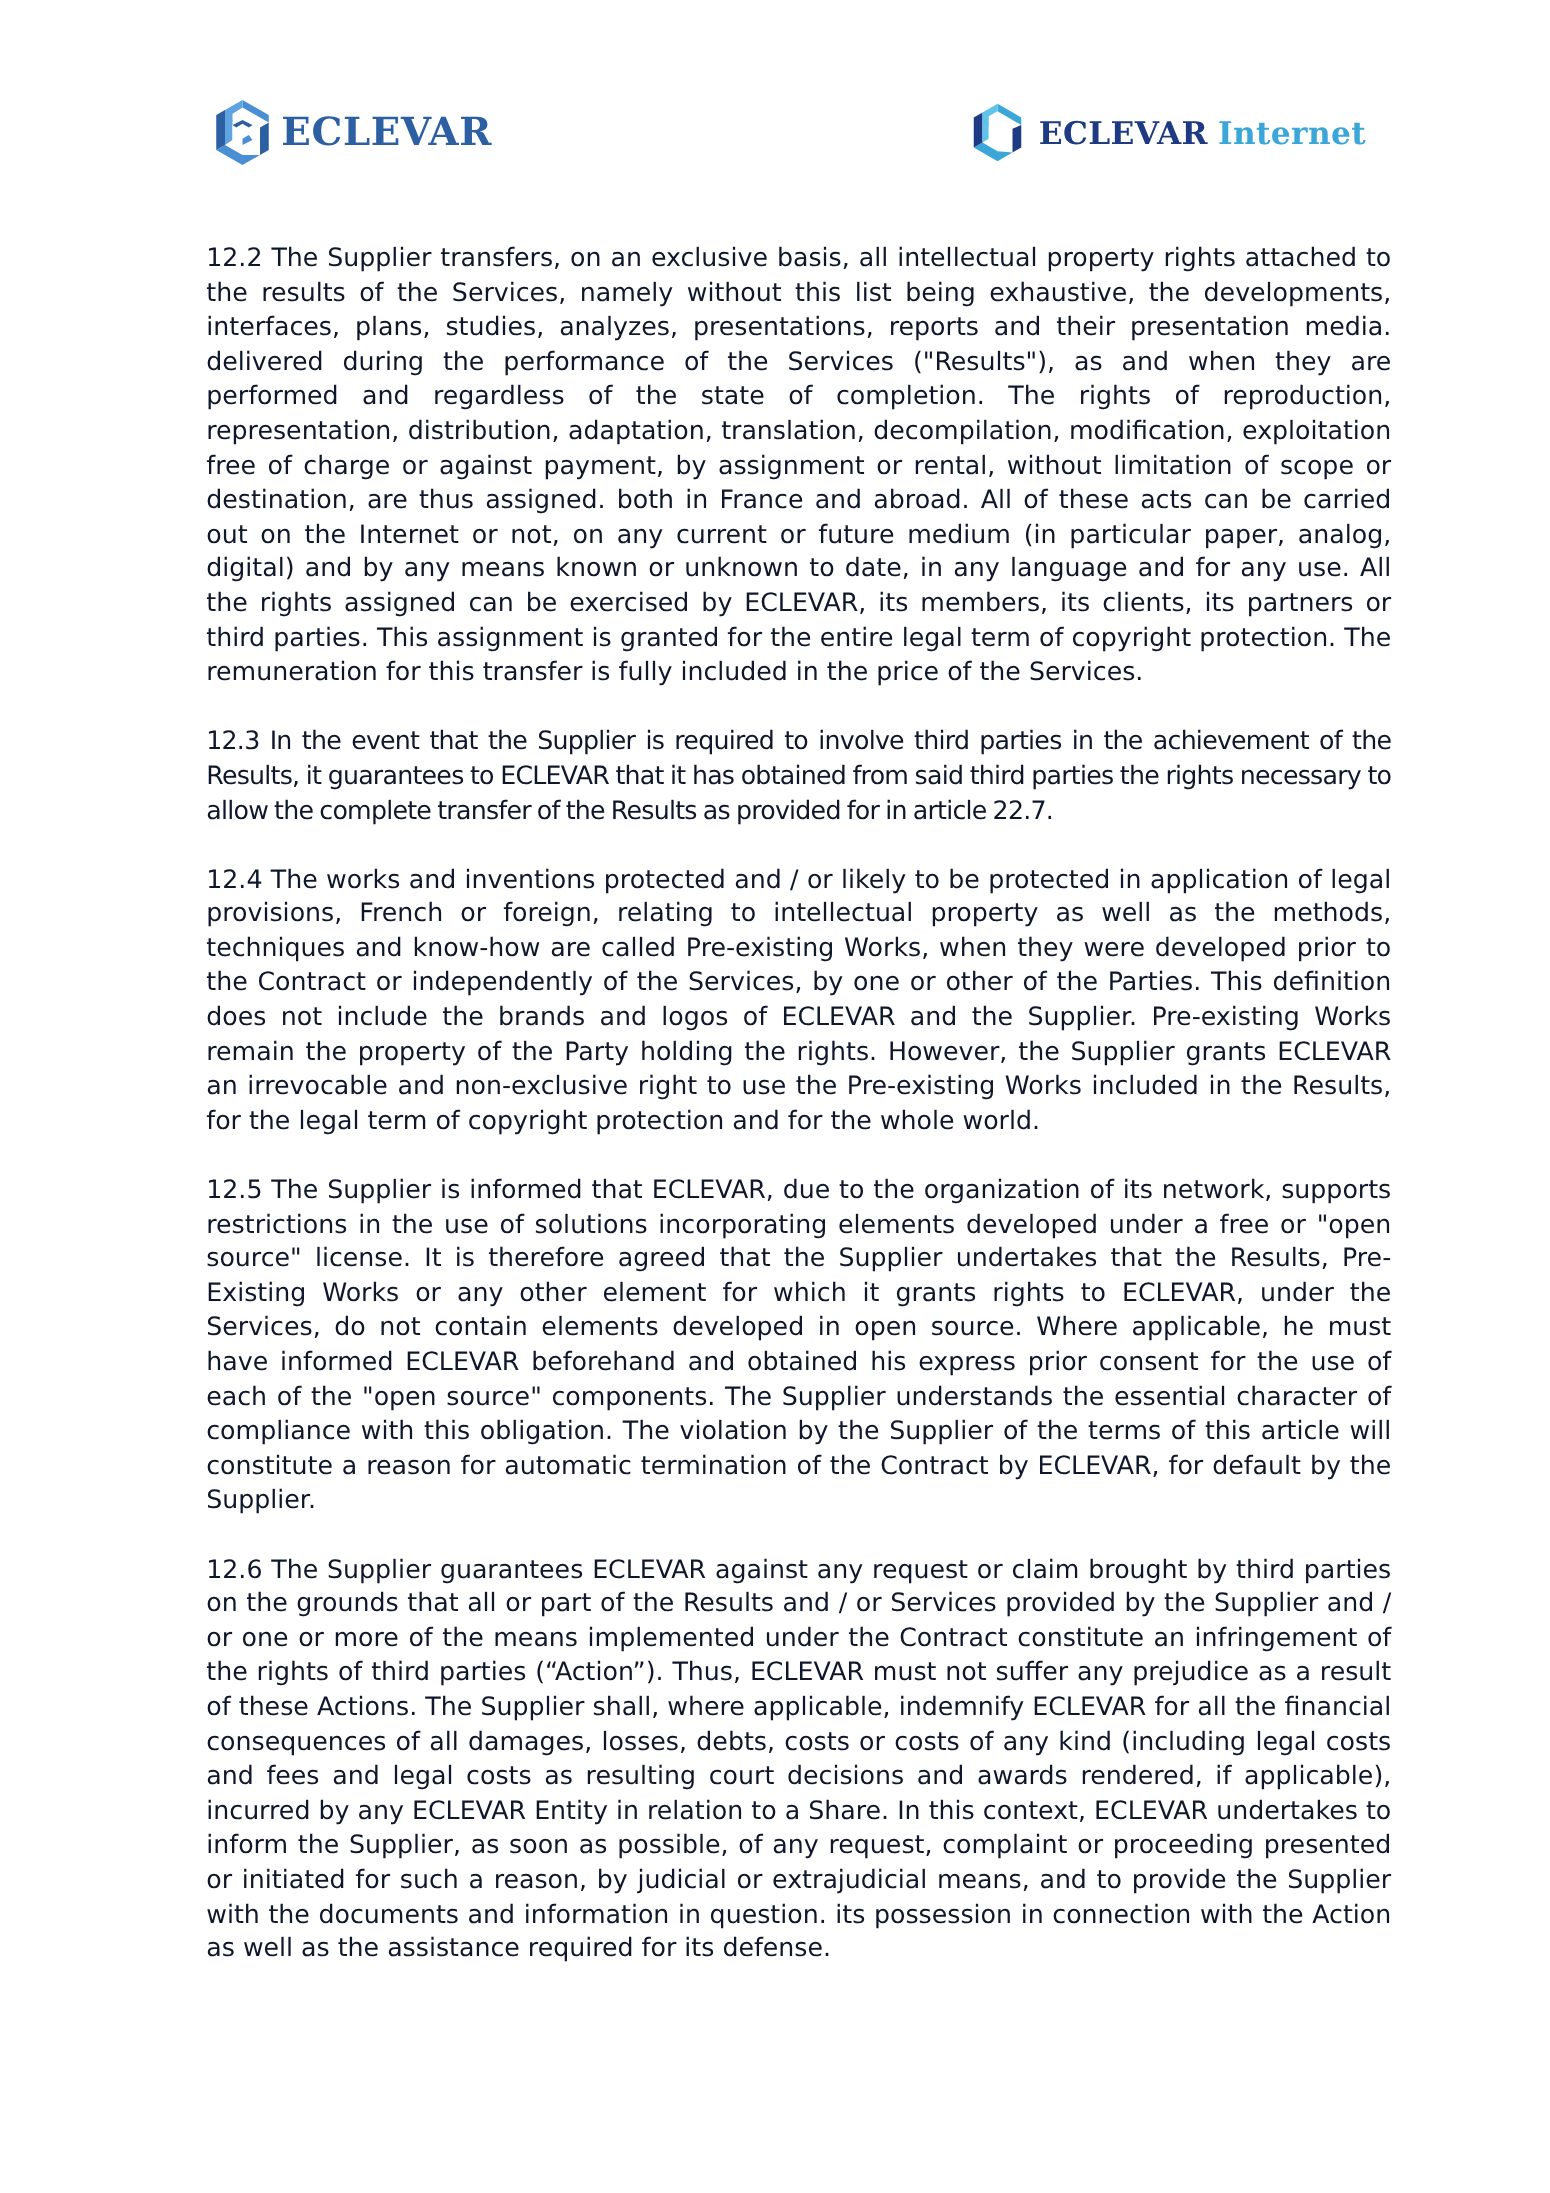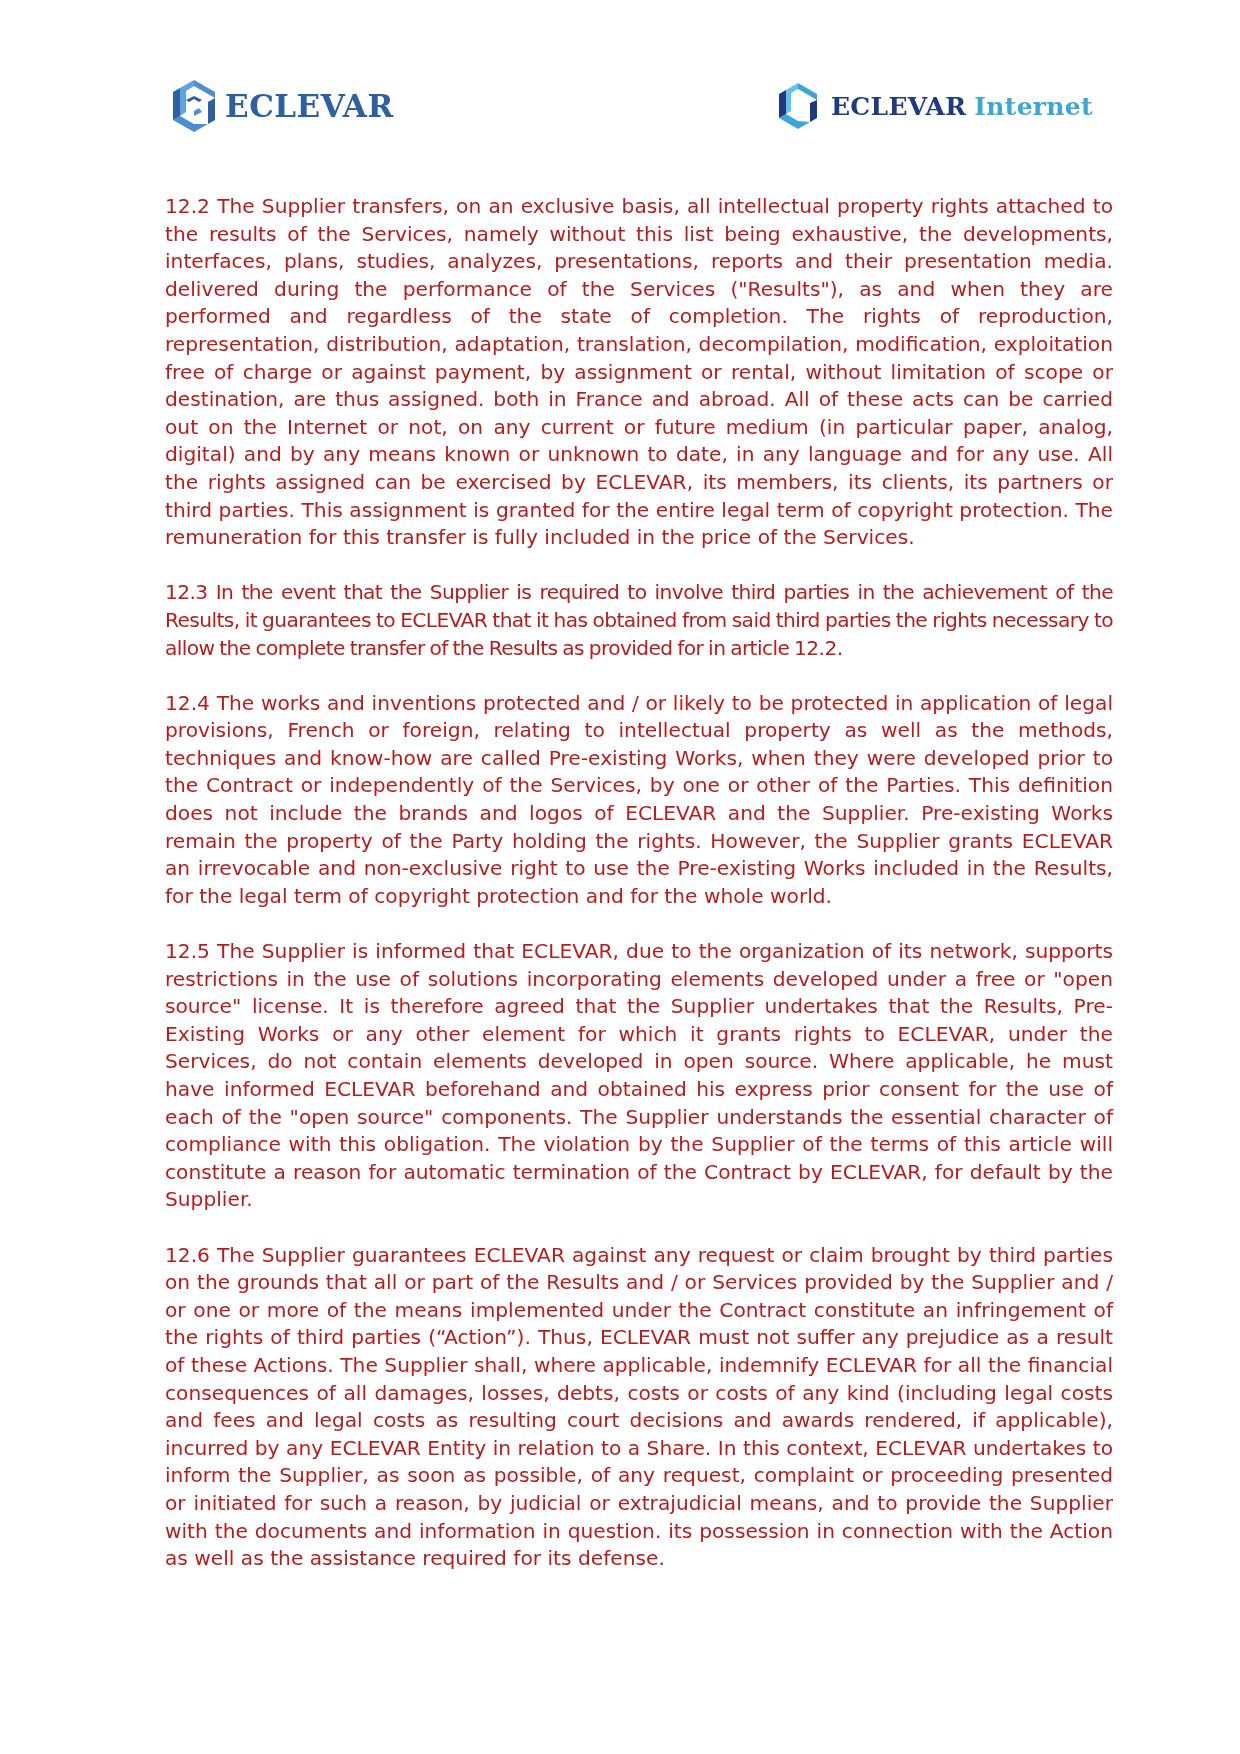--- a/index.html
+++ b/index.html
@@ -8,21 +8,21 @@
 
     .logo-left { position: absolute; left: 152px; top: 76px; height: 60px; display: flex; align-items: center; }
     .logo-left svg { width: 50px; height: 56px; }
     .logo-left .wordmark { font-family: "DejaVu Serif", serif; font-weight: bold; font-size: 31px; color: #2d5fa3; margin-left: 6px; letter-spacing: 0.5px; }
 
     .logo-right { position: absolute; left: 758px; top: 80px; height: 52px; display: flex; align-items: center; }
     .logo-right svg { width: 46px; height: 50px; }
     .logo-right .wordmark-a { font-family: "DejaVu Serif", serif; font-weight: bold; font-size: 25px; color: #1d3a82; margin-left: 10px; letter-spacing: 0.3px; }
     .logo-right .wordmark-b { font-family: "DejaVu Serif", serif; font-weight: bold; font-size: 25px; color: #3aa7d8; margin-left: 8px; letter-spacing: 0.3px; }
 
-    .body-text { position: absolute; left: 148px; top: 193px; width: 948px; font-family: "DejaVu Sans", sans-serif; font-size: 20.2px; line-height: 27.6px; color: #b91c1c; text-align: justify; }
+    .body-text { position: absolute; left: 148px; top: 193px; width: 948px; font-family: "DejaVu Sans", sans-serif; font-size: 20.2px; line-height: 27.6px; color: #0f172a; text-align: justify; }
     .body-text p { margin: 0 0 27.6px 0; }
     .body-text p.condensed { letter-spacing: -0.6px; word-spacing: -1px; }
   </style>
 </head>
 <body>
 
 <div class="page">
 
   <div class="logo-left">
     <svg viewBox="0 0 50 56">
@@ -46,19 +46,19 @@
       <polygon points="4,37 4,13 11,9 11,33" fill="#1d3a82"></polygon>
       <polygon points="11,9 23,2 23,8 16,12 16,30 11,33" fill="#5fc3ea"></polygon>
       <polygon points="23,16 30,20 30,30 23,34 16,30 16,20" fill="#ffffff"></polygon>
     </svg>
     <span class="wordmark-a">ECLEVAR</span>
     <span class="wordmark-b">Internet</span>
   </div>
 
   <div class="body-text">
     <p>12.2 The Supplier transfers, on an exclusive basis, all intellectual property rights attached to the results of the Services, namely without this list being exhaustive, the developments, interfaces, plans, studies, analyzes, presentations, reports and their presentation media. delivered during the performance of the Services ("Results"), as and when they are performed and regardless of the state of completion. The rights of reproduction, representation, distribution, adaptation, translation, decompilation, modification, exploitation free of charge or against payment, by assignment or rental, without limitation of scope or destination, are thus assigned. both in France and abroad. All of these acts can be carried out on the Internet or not, on any current or future medium (in particular paper, analog, digital) and by any means known or unknown to date, in any language and for any use. All the rights assigned can be exercised by ECLEVAR, its members, its clients, its partners or third parties. This assignment is granted for the entire legal term of copyright protection. The remuneration for this transfer is fully included in the price of the Services.</p>
-    <p class="condensed">12.3 In the event that the Supplier is required to involve third parties in the achievement of the Results, it guarantees to ECLEVAR that it has obtained from said third parties the rights necessary to allow the complete transfer of the Results as provided for in article 12.2.</p>
+    <p class="condensed">12.3 In the event that the Supplier is required to involve third parties in the achievement of the Results, it guarantees to ECLEVAR that it has obtained from said third parties the rights necessary to allow the complete transfer of the Results as provided for in article 22.7.</p>
     <p>12.4 The works and inventions protected and / or likely to be protected in application of legal provisions, French or foreign, relating to intellectual property as well as the methods, techniques and know-how are called Pre-existing Works, when they were developed prior to the Contract or independently of the Services, by one or other of the Parties. This definition does not include the brands and logos of ECLEVAR and the Supplier. Pre-existing Works remain the property of the Party holding the rights. However, the Supplier grants ECLEVAR an irrevocable and non-exclusive right to use the Pre-existing Works included in the Results, for the legal term of copyright protection and for the whole world.</p>
     <p>12.5 The Supplier is informed that ECLEVAR, due to the organization of its network, supports restrictions in the use of solutions incorporating elements developed under a free or "open source" license. It is therefore agreed that the Supplier undertakes that the Results, Pre-Existing Works or any other element for which it grants rights to ECLEVAR, under the Services, do not contain elements developed in open source. Where applicable, he must have informed ECLEVAR beforehand and obtained his express prior consent for the use of each of the "open source" components. The Supplier understands the essential character of compliance with this obligation. The violation by the Supplier of the terms of this article will constitute a reason for automatic termination of the Contract by ECLEVAR, for default by the Supplier.</p>
     <p>12.6 The Supplier guarantees ECLEVAR against any request or claim brought by third parties on the grounds that all or part of the Results and / or Services provided by the Supplier and / or one or more of the means implemented under the Contract constitute an infringement of the rights of third parties (“Action”). Thus, ECLEVAR must not suffer any prejudice as a result of these Actions. The Supplier shall, where applicable, indemnify ECLEVAR for all the financial consequences of all damages, losses, debts, costs or costs of any kind (including legal costs and fees and legal costs as resulting court decisions and awards rendered, if applicable), incurred by any ECLEVAR Entity in relation to a Share. In this context, ECLEVAR undertakes to inform the Supplier, as soon as possible, of any request, complaint or proceeding presented or initiated for such a reason, by judicial or extrajudicial means, and to provide the Supplier with the documents and information in question. its possession in connection with the Action as well as the assistance required for its defense.</p>
   </div>
 
 </div>
 
 </body></html>

